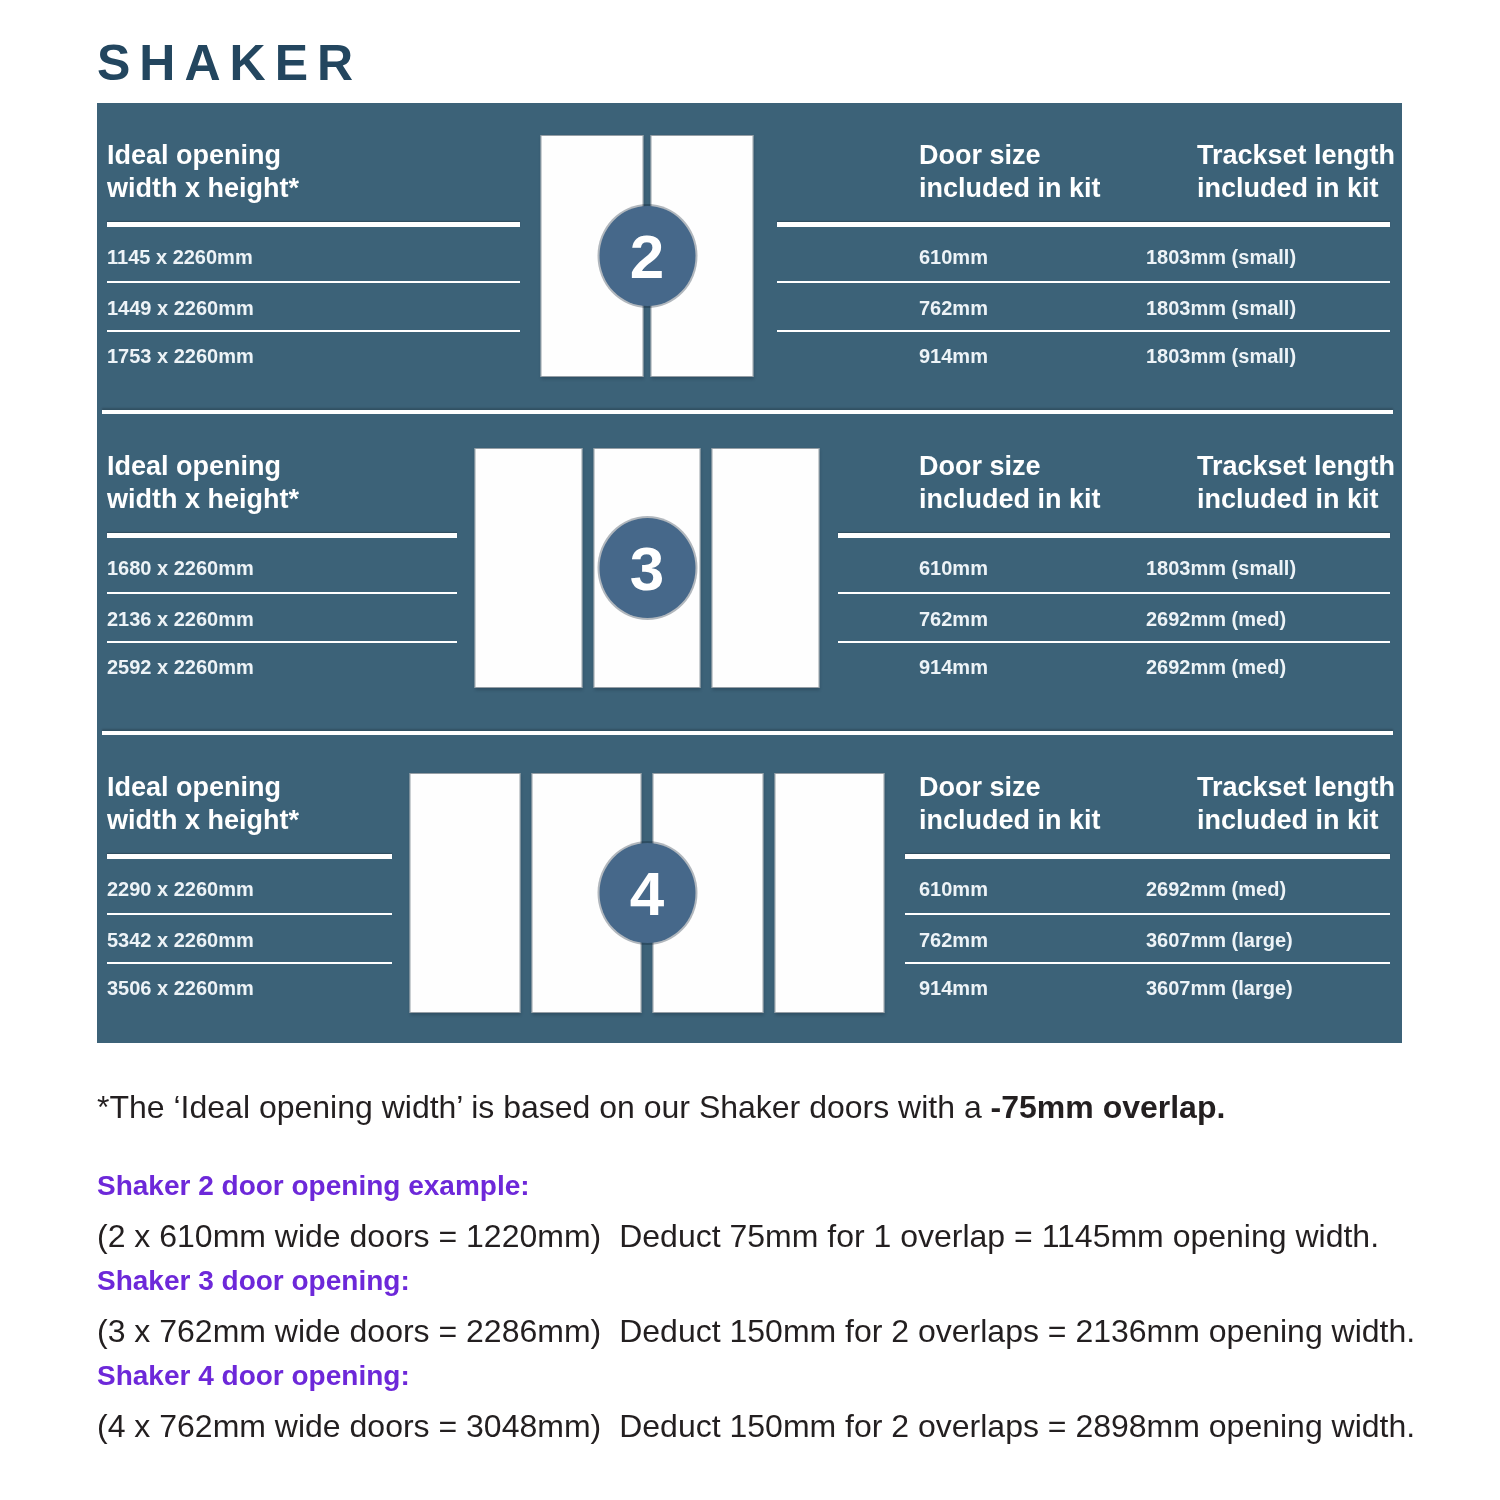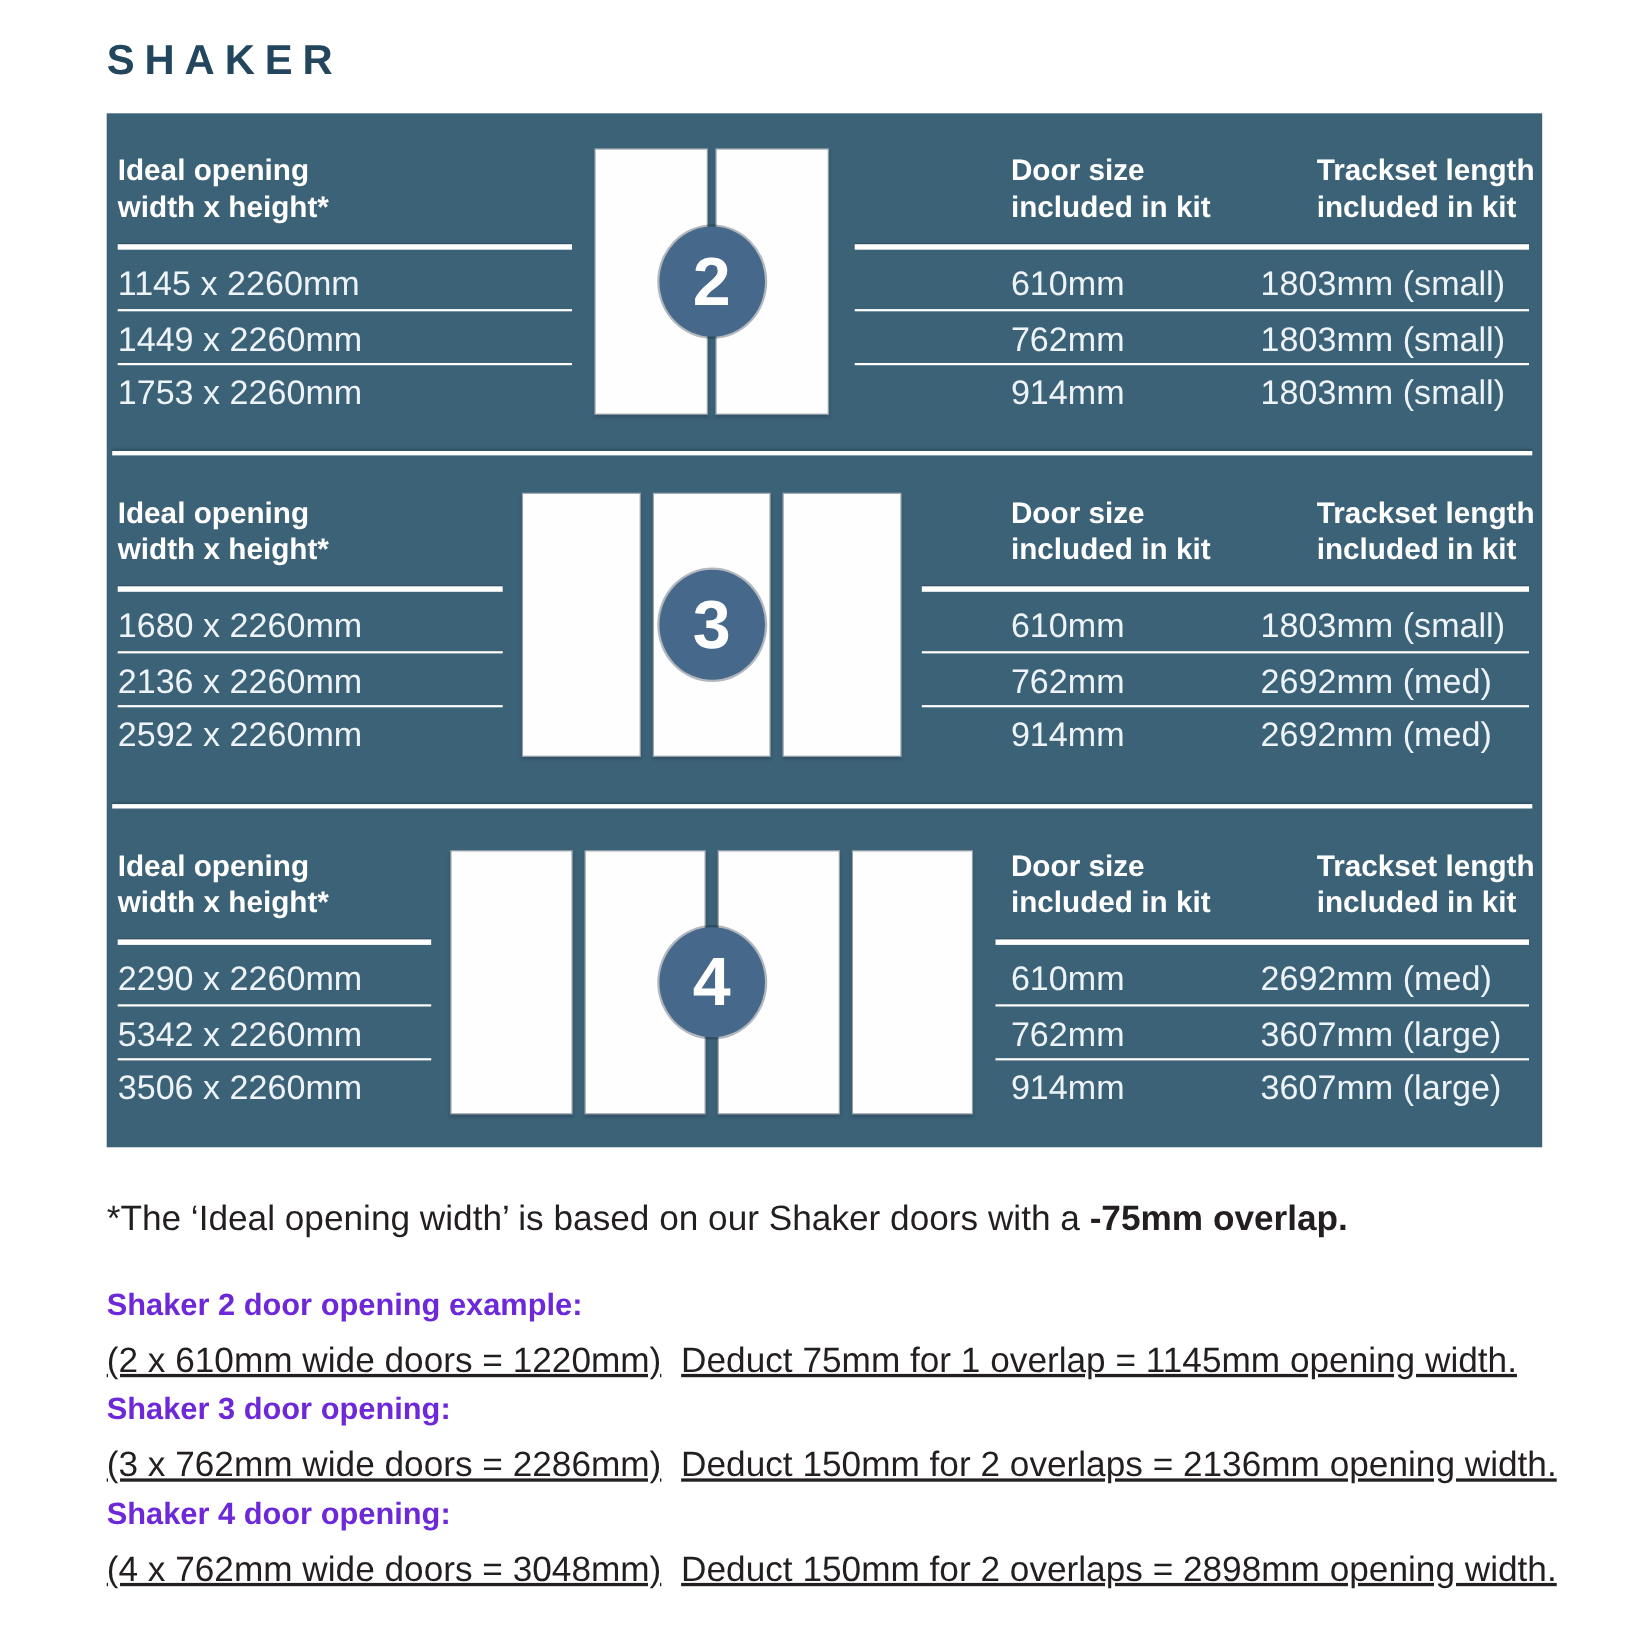--- a/index.html
+++ b/index.html
@@ -9,21 +9,21 @@
     --rule_color:#ffffff;
     --panel_text:#edf3f7;
     --body_text:#231f20;
   }
   html,body{margin:0;padding:0;background:#fff;}
   body{width:1500px;height:1500px;font-family:"Liberation Sans",sans-serif;}
   .page{position:relative;width:1500px;height:1500px;overflow:hidden;background:#fff;}
 
   .page-title{
     position:absolute;left:97px;top:34px;margin:0;
-    font-size:38px;font-weight:700;letter-spacing:9px;color:var(--title_color);
+    font-size:50px;font-weight:700;letter-spacing:9px;color:var(--title_color);
   }
 
   .panel{
     position:absolute;left:97px;top:103px;width:1305px;height:940px;
     background:var(--panel_bg);color:#fff;
   }
 
   .sec{position:absolute;left:0;right:0;padding-left:48px;}
   .sec1{top:0;height:307px;--lw:413px;--rx:680px;}
   .sec2{top:311px;height:317px;--lw:350px;--rx:741px;}
@@ -40,21 +40,21 @@
   .rhead-t{left:1083px;margin-left:17px;}
 
   .rule{position:absolute;background:var(--rule_color);}
   .rule.thick{height:5px;top:119px;box-shadow:0 -1px 1px rgba(0,0,0,.2);}
   .rule.thin{height:2px;}
   .rule.sep1{top:178px;}
   .rule.sep2{top:227px;}
   .lrule{left:10px;width:var(--lw);}
   .rrule{left:var(--rx);width:calc(1293px - var(--rx));}
 
-  .val{position:absolute;font-size:31px;line-height:31px;color:var(--panel_text);white-space:nowrap;}
+  .val{position:absolute;font-size:20px;line-height:31px;color:var(--panel_text);white-space:nowrap;font-weight:bold;}
   .r1{top:139px}.r2{top:190px}.r3{top:238px}
   .lrow{left:10px;}
   .dval{left:822px;}
   .tval{left:1049px;text-align:right;}
 
   .diag{position:absolute;left:550px;transform:translateX(-50%);display:flex;}
   .sec1 .diag{top:32px;height:242px;width:213px;gap:7px;}
   .sec2 .diag{top:34px;height:240px;width:345px;gap:11px;}
   .sec3 .diag{top:38px;height:240px;width:475px;gap:11px;}
   .door{flex:1;background:#fefefe;border:1px solid rgba(25,45,60,.45);
@@ -68,21 +68,21 @@
   }
 
   .notes{position:absolute;left:97px;top:1088px;width:1330px;color:var(--body_text);}
   .footnote{font-size:32px;line-height:38px;}
   .footnote b{font-weight:700;}
   .ex-h{font-size:28px;font-weight:700;color:#6d28d9;}
   .ex-l{font-size:32px;white-space:nowrap;}
   .ex-l .deduct{margin-left:18px;}
   .ex1h{margin-top:44px;}
   .ex-l{margin-top:14px;}
-  .ex-h + .ex-l{margin-top:16px;text-decoration:underline;}
+  .ex-h + .ex-l{margin-top:16px;}
   .ex2h,.ex3h{margin-top:10px;}
 </style>
 </head>
 <body>
 
 <div class="page">
 
   <h1 class="page-title">SHAKER</h1>
 
   <div class="panel">

